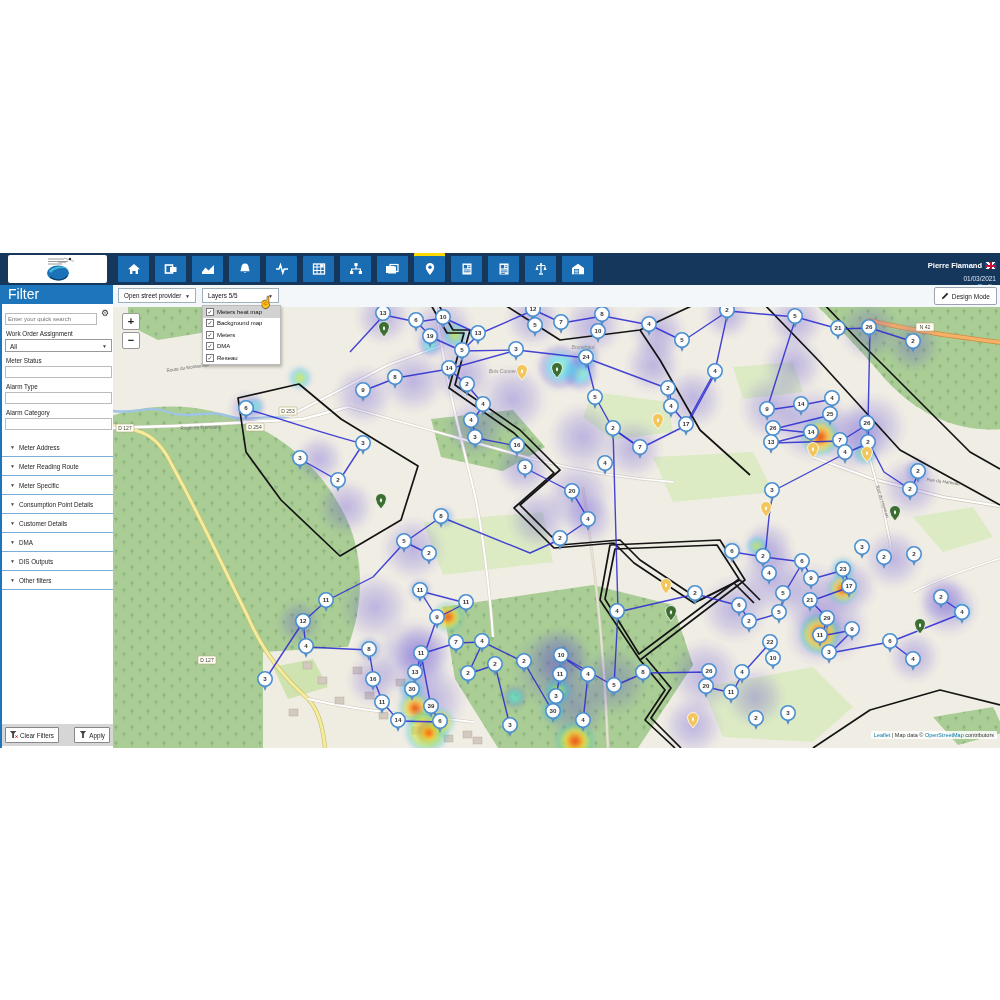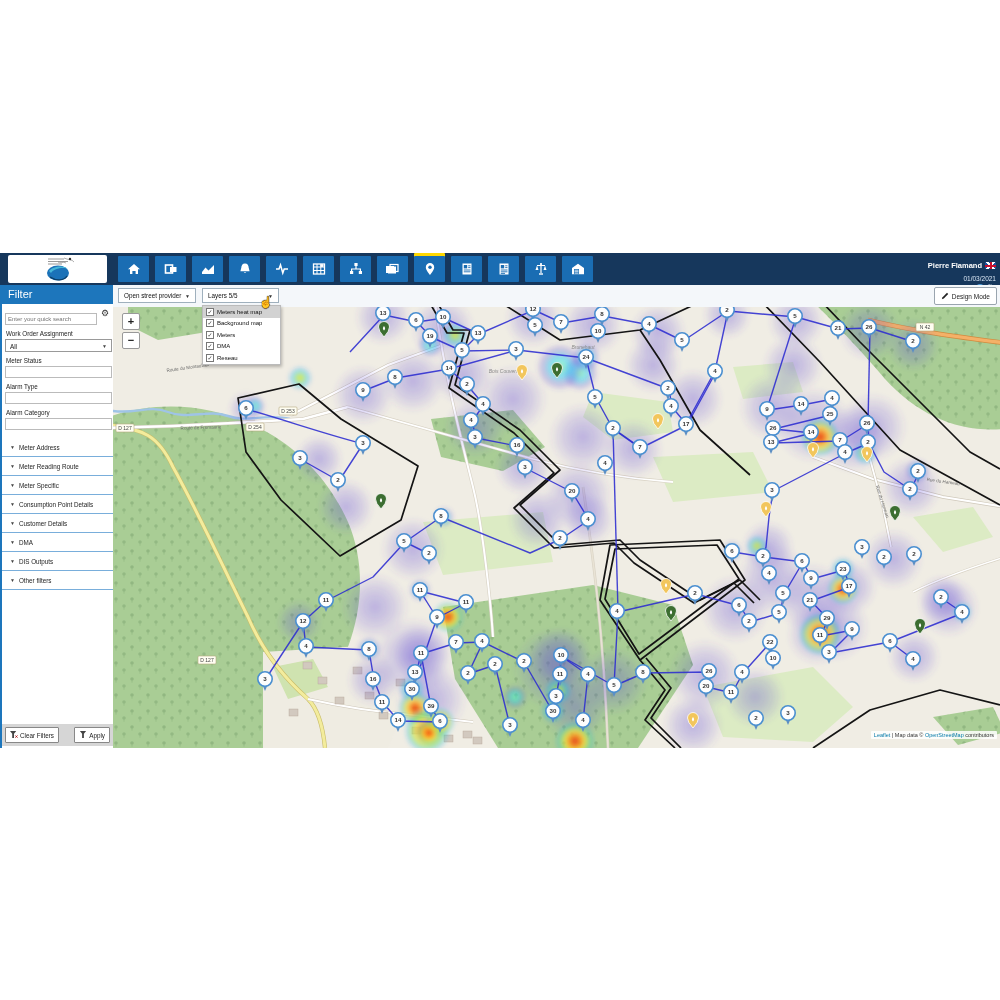--- a/index.html
+++ b/index.html
@@ -24,21 +24,21 @@
   .flag:after{content:"";position:absolute;left:0;top:2.5px;width:11px;height:2px;background:#c8102e;}
   .userdate{font-size:6.5px;color:#d7e4f2;}
   .usericons{font-size:7px;color:#e8f0f8;}
   .qicon{display:inline-block;width:8px;height:8px;border-radius:50%;background:#4d9bd6;color:#fff;
          font-size:6px;line-height:8px;text-align:center;font-weight:bold;}
   .gear{font-size:8px;} .caret-sm{font-size:5px;vertical-align:1px;}
 
   
   .sidebar{position:absolute;left:0;top:32px;width:113px;height:463px;background:#fff;
            border-left:2px solid #1d76bc;box-sizing:border-box;}
-  .side-title{height:19px;background:#1d76bc;color:#fff;font-size:11px;line-height:19px;padding-left:6px;}
+  .side-title{height:19px;background:#1d76bc;color:#fff;font-size:14px;line-height:19px;padding-left:6px;}
   .srow{position:relative;margin:3px 3px 0 3px;}
   .sinput{width:92px;height:12px;border:1px solid #bbb;background:#fff;font-size:6px;color:#999;
           padding:0 2px;box-sizing:border-box;font-family:"Liberation Sans",sans-serif;}
   .sgear{position:absolute;right:1px;top:1px;font-size:9px;color:#333;}
   .slabel{font-size:6.3px;color:#222;margin:5px 3px 2px 4px;}
   .sselect{margin:0 3px;width:107px;height:13px;border:1px solid #999;background:#fff;font-size:6.3px;
            color:#111;line-height:13px;padding-left:4px;position:relative;box-sizing:border-box;}
   .sselect .car{position:absolute;right:4px;top:0;font-size:5px;color:#444;line-height:13px;}
   .sfield{margin:0 3px;width:107px;height:12px;border:1px solid #bbb;background:#fff;box-sizing:border-box;}
   .sections{margin-top:8px;}

